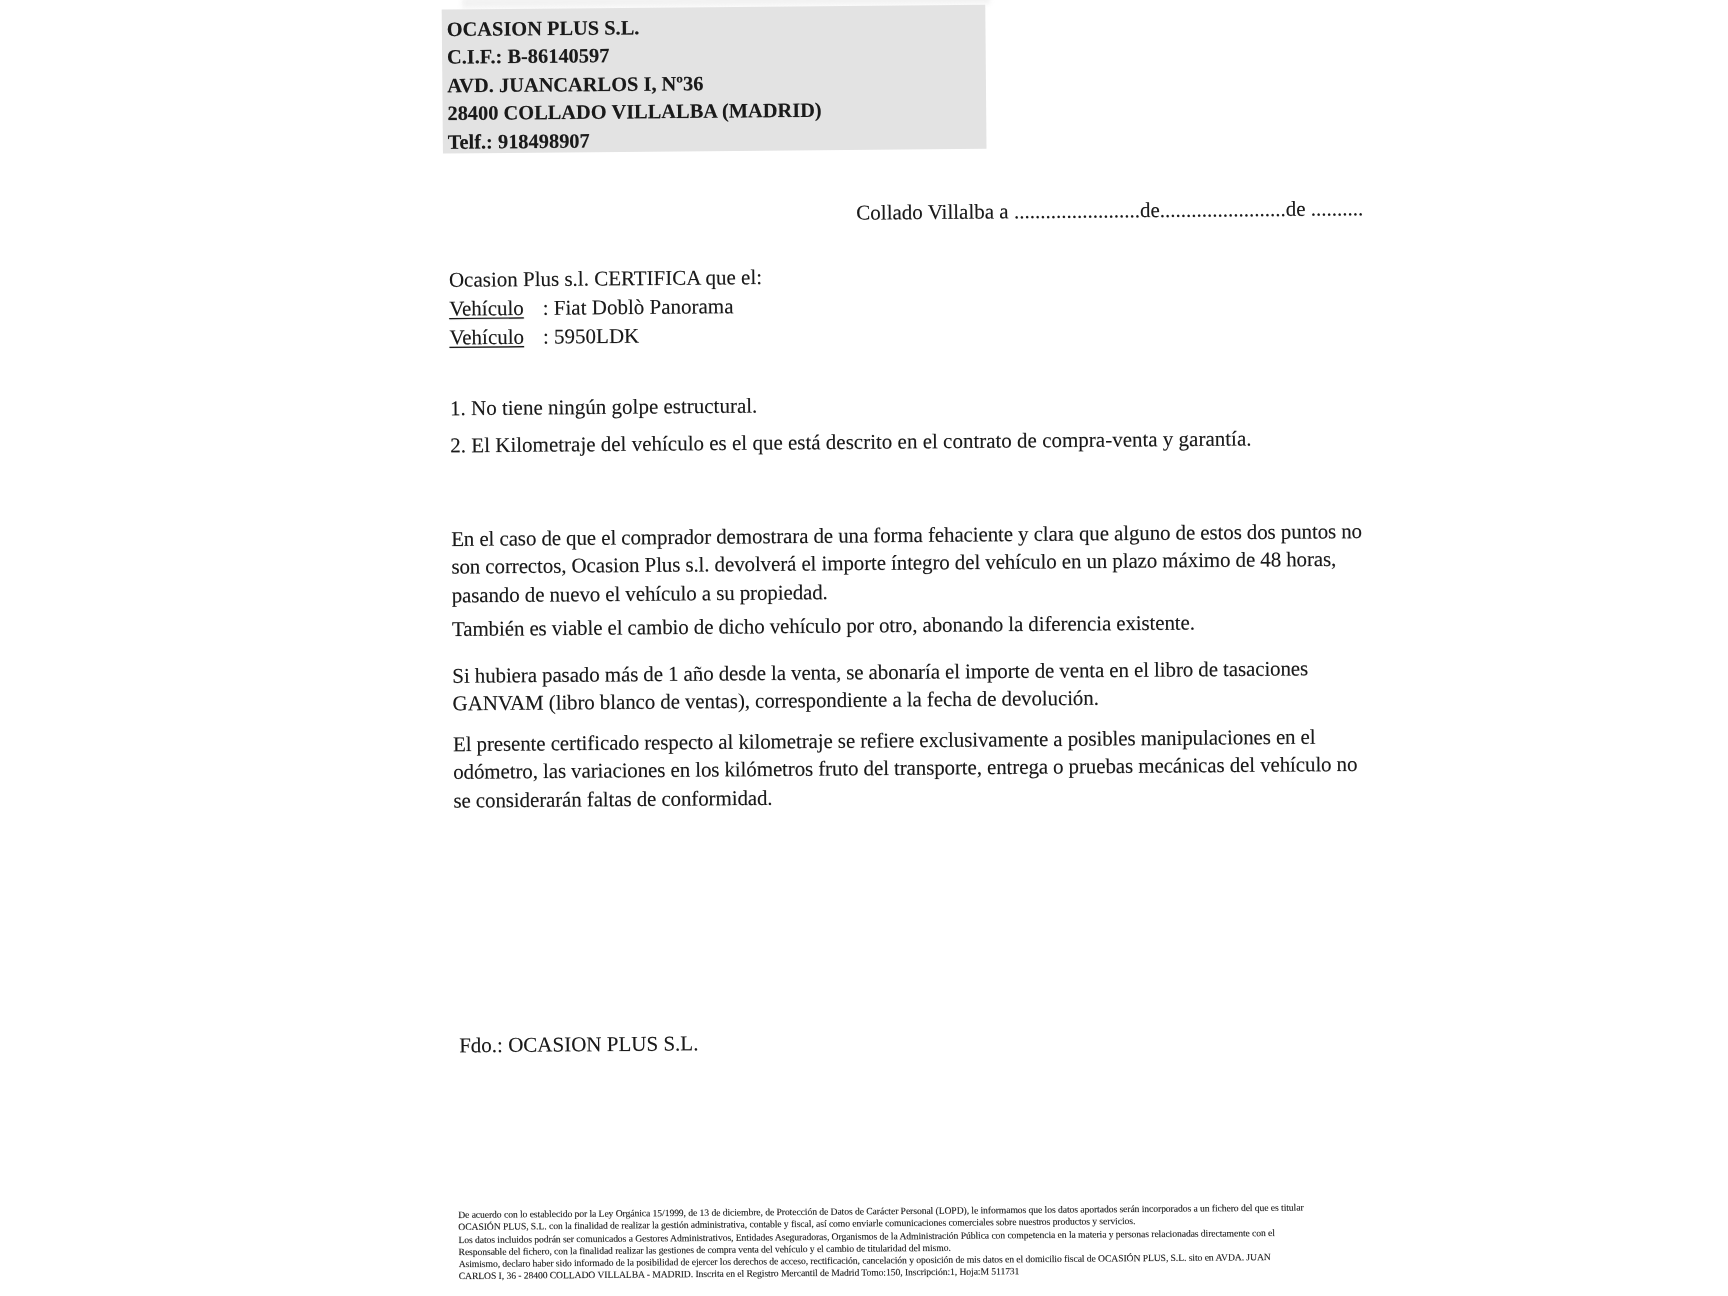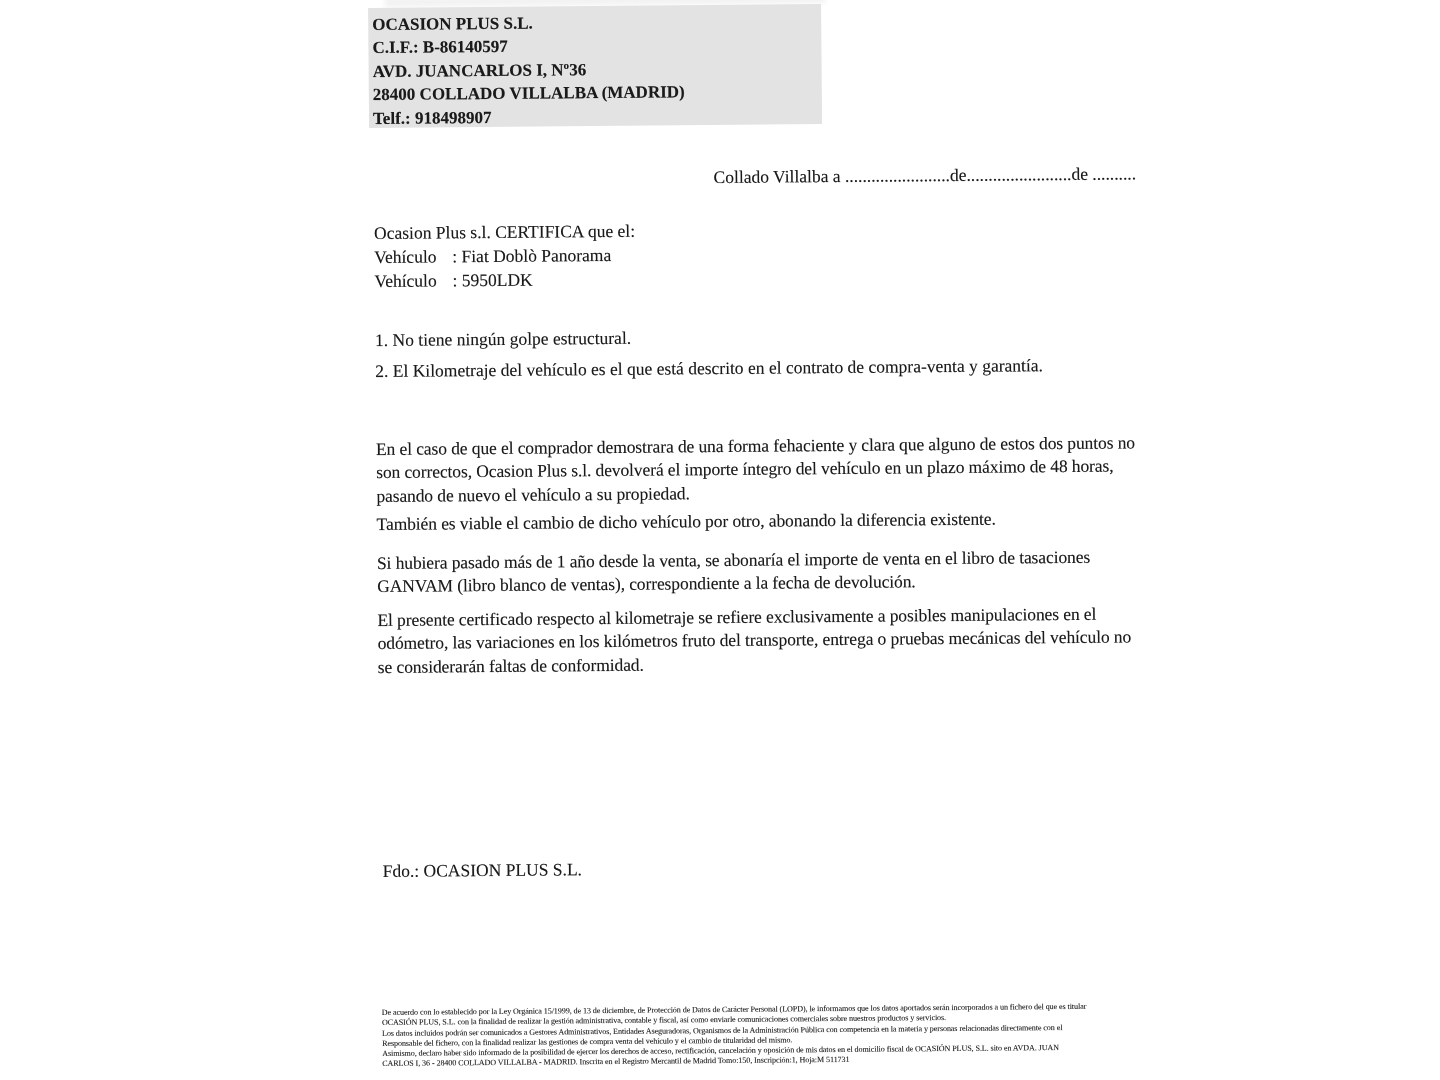--- a/index.html
+++ b/index.html
@@ -65,20 +65,21 @@
     position: absolute;
     left: 4px;
     top: 221px;
     font-size: 17.5px;
     line-height: 24px;
     white-space: nowrap;
   }
   .certify .label {
     display: inline-block;
     width: 78px;
+    text-decoration: underline;
     text-underline-offset: 2px;
   }
   .item {
     position: absolute;
     left: 4px;
     font-size: 17.5px;
     white-space: nowrap;
   }
   .item-1 { top: 330px; }
   .item-2 { top: 361px; }

